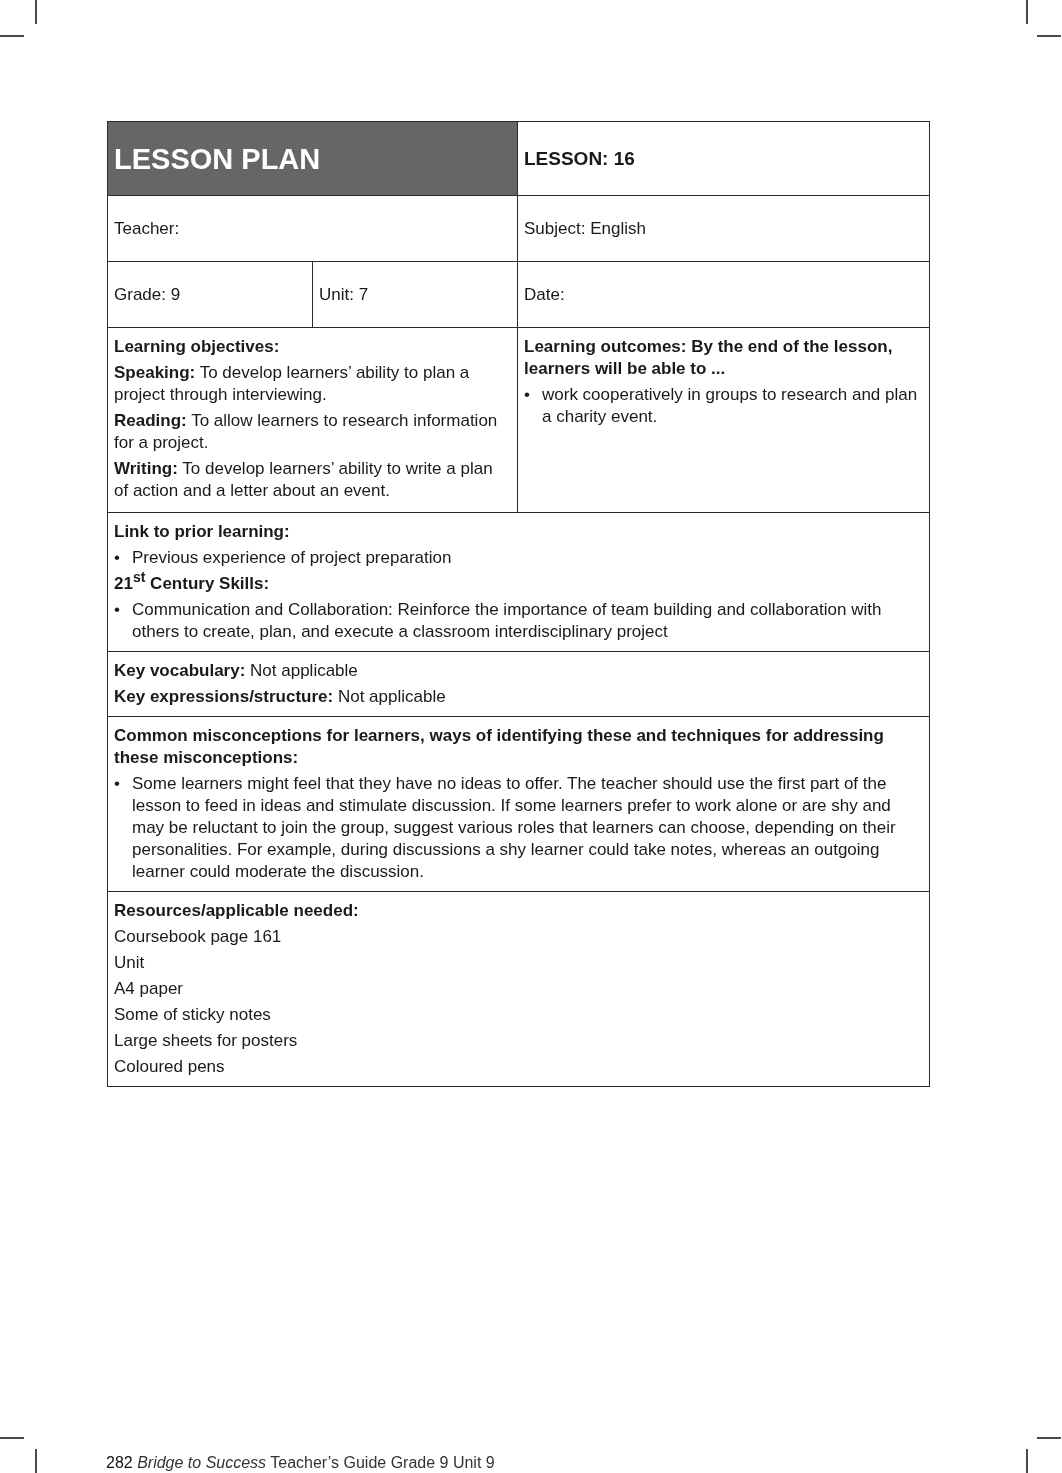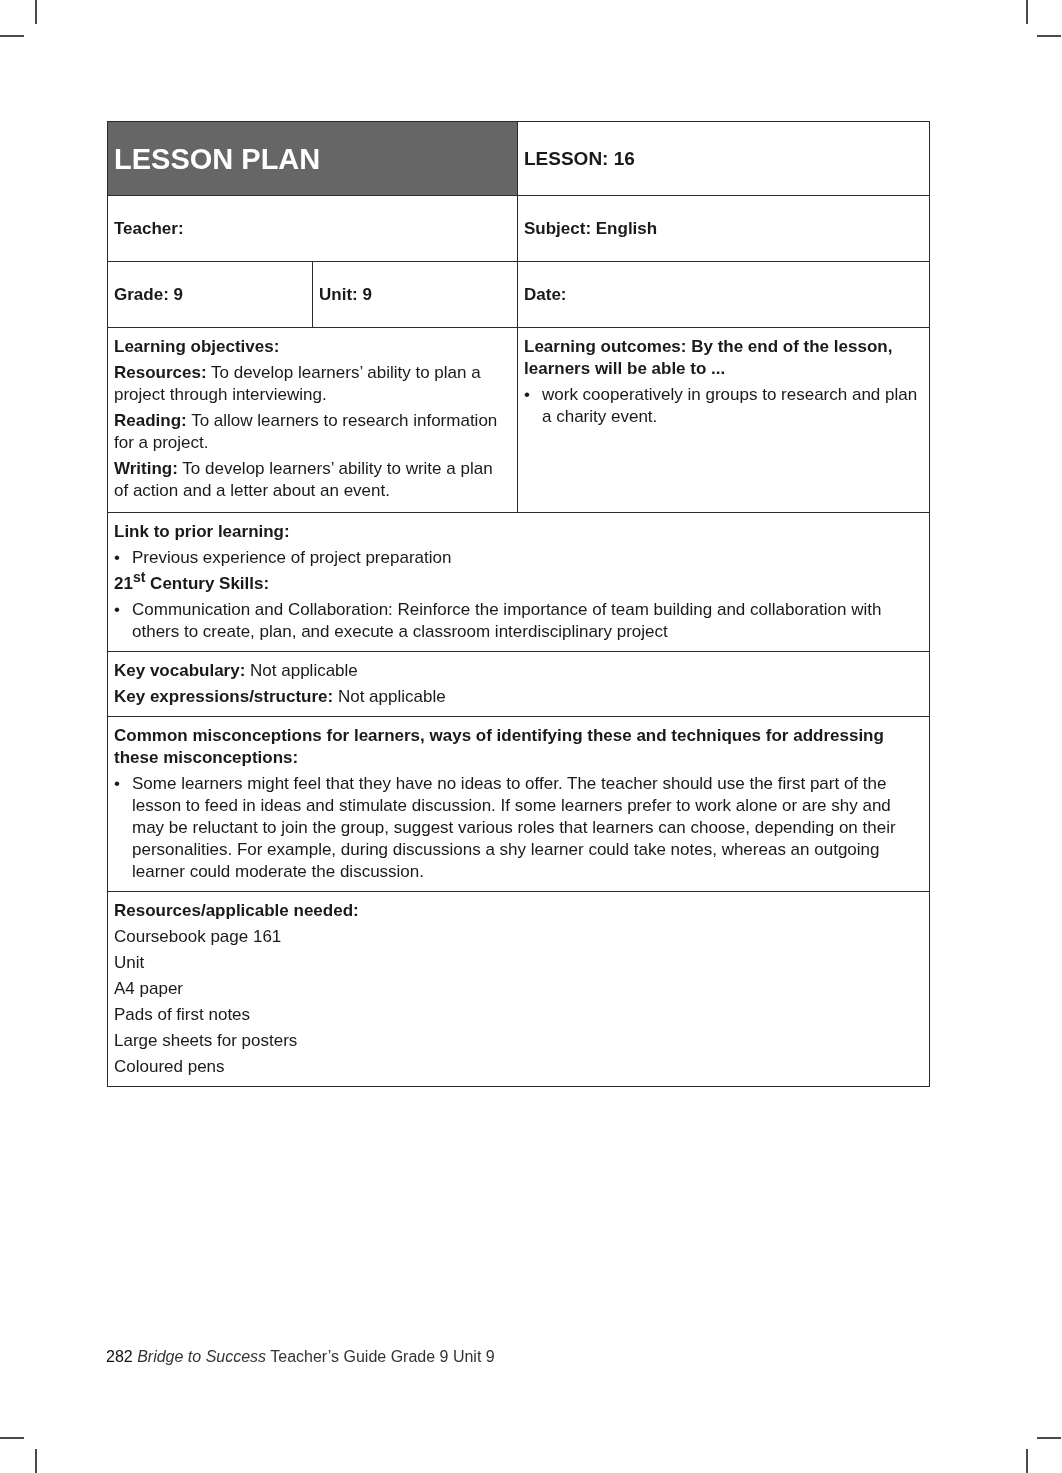--- a/index.html
+++ b/index.html
@@ -9,30 +9,30 @@
   .crop.v { width:1.5px; height:24px; }
   .crop.h { height:1.5px; width:24px; }
 
   table.lp { position:absolute; left:107px; top:121px; width:822px;
              border-collapse:collapse; table-layout:fixed; }
   table.lp td { border:1.5px solid #2b2b2b; vertical-align:top; padding:12px 6px;
                 font-size:17px; line-height:22px; }
   .title-cell { background:#666666; color:#ffffff; font-weight:bold; font-size:29px !important;
                 height:49px; vertical-align:middle !important; }
   .hdr { font-weight:bold; font-size:19px !important; height:40px; vertical-align:middle !important; }
-  .row { font-weight:bold; height:41px; vertical-align:middle !important; font-size:17px; }
+  .row { font-weight:normal; height:41px; vertical-align:middle !important; font-size:17px; }
   .skills { background:#cccccc; font-weight:bold; height:41px; vertical-align:middle !important; }
   .b { font-weight:bold; }
   p { margin:0; }
   .blk { padding-top:8px !important; padding-bottom:8px !important;margin-left:48px; }
   .para { margin-top:4px; }
   .bullet { position:relative; padding-left:18px; margin-top:4px; }
   .bullet .dot { position:absolute; left:0; top:0; }
   sup { font-size:14px; line-height:0; }
-  .footer { position:absolute; left:106px; top:1348px; font-size:16px; color:#333; }
+  .footer { position:absolute; left:106px; top:1454px; font-size:16px; color:#333; }
   .footer .num { color:#111; }
   .footer i { font-style:italic; }
 </style>
 </head>
 <body>
 
 <div class="crop v" style="left:35px;top:0;"></div>
 <div class="crop h" style="left:0;top:35px;"></div>
 <div class="crop v" style="left:1026px;top:0;"></div>
 <div class="crop h" style="left:1037px;top:35px;"></div>
@@ -51,27 +51,27 @@
       <tr>
     <td colspan="2" class="title-cell">LESSON PLAN</td>
     <td class="hdr">LESSON: 16</td>
   </tr>
   <tr>
     <td colspan="2" class="row">Teacher:</td>
     <td class="row">Subject: English</td>
   </tr>
   <tr>
     <td class="row">Grade: 9</td>
-    <td class="row">Unit: 9</td>
+    <td class="row">Unit: 7</td>
     <td class="row">Date:</td>
   </tr>
   <tr>
     <td colspan="2" class="blk" style="height:168px;">
       <p class="b">Learning objectives:</p>
-      <p class="para"><span class="b">Resources:</span><span> To develop learners’ ability to plan a project through interviewing.</span></p>
+      <p class="para"><span class="b">Speaking:</span><span> To develop learners’ ability to plan a project through interviewing.</span></p>
       <p class="para"><span class="b">Reading:</span><span> To allow learners to research information for a project.</span></p>
       <p class="para"><span class="b">Writing:</span><span> To develop learners’ ability to write a plan of action and a letter about an event.</span></p>
     </td>
     <td class="blk">
       <p class="b">Learning outcomes: By the end of the lesson, learners will be able to ...</p>
       <div class="bullet"><span class="dot">•</span><span>work cooperatively in groups to research and plan a charity event.</span></div>
     </td>
   </tr>
   <tr>
     <td colspan="3" class="blk">
@@ -92,21 +92,21 @@
       <p class="b">Common misconceptions for learners, ways of identifying these and techniques for addressing these misconceptions:</p>
       <div class="bullet"><span class="dot">•</span><span>Some learners might feel that they have no ideas to offer. The teacher should use the first part of the lesson to feed in ideas and stimulate discussion. If some learners prefer to work alone or are shy and may be reluctant to join the group, suggest various roles that learners can choose, depending on their personalities. For example, during discussions a shy learner could take notes, whereas an outgoing learner could moderate the discussion.</span></div>
     </td>
   </tr>
   <tr>
     <td colspan="3" class="blk">
       <p class="b">Resources/applicable needed:</p>
       <p class="para">Coursebook page 161</p>
       <p class="para">Unit</p>
       <p class="para">A4 paper</p>
-      <p class="para">Pads of first notes</p>
+      <p class="para">Some of sticky notes</p>
       <p class="para">Large sheets for posters</p>
       <p class="para">Coloured pens</p>
     </td>
   </tr>
 </tbody>
   </table>
 
 <div class="footer">
   <span class="num">282</span>
   <i>Bridge to Success</i><span> Teacher’s Guide Grade 9 Unit 9</span>

